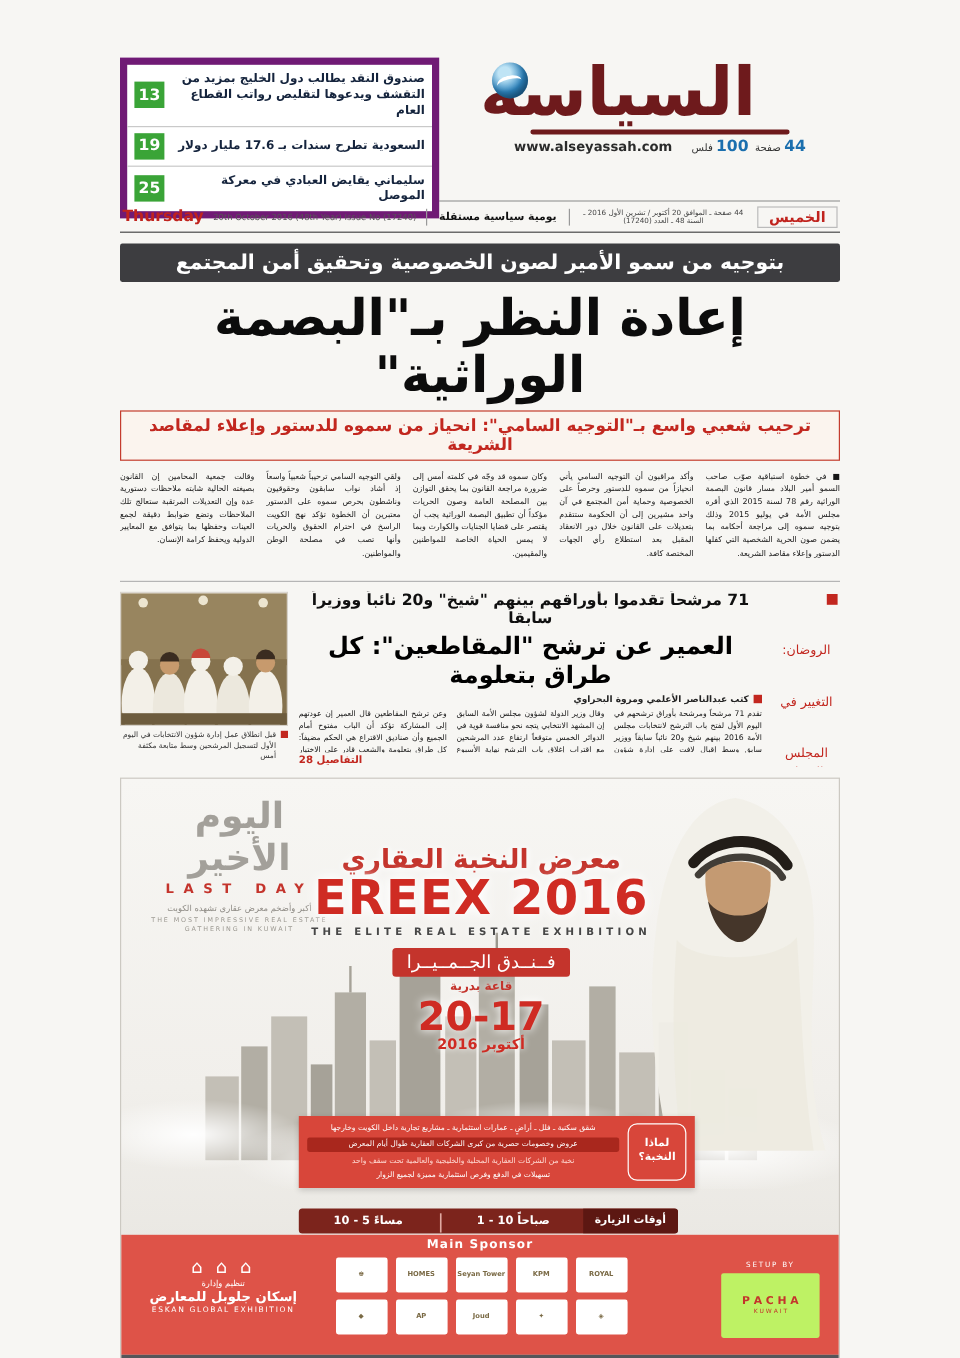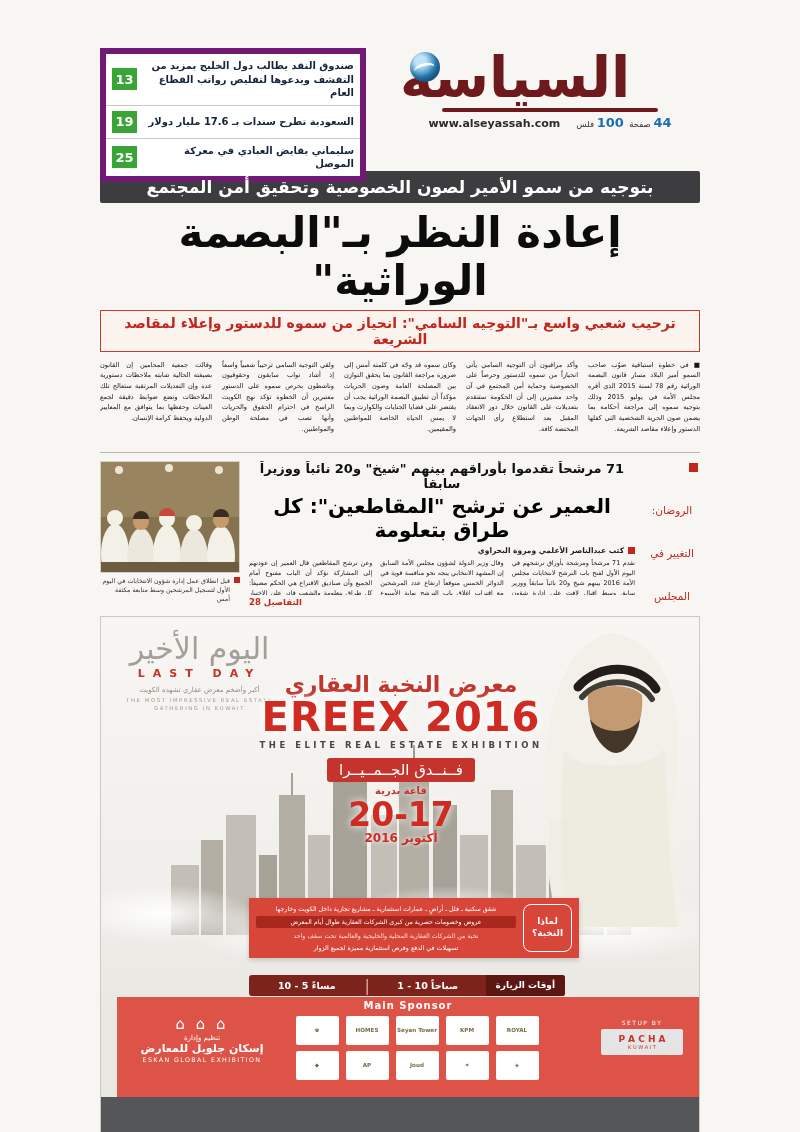--- a/index.html
+++ b/index.html
@@ -61,21 +61,21 @@
   .pageref{text-align:left;color:#c2271f;font-weight:bold;font-size:8.5px;margin-top:2px;}
   .photo-wrap{width:140px;flex:none;}
   .photo{height:110px;overflow:hidden;border:1px solid #d5d0c8;}
   .caption{display:flex;direction:rtl;gap:4px;margin-top:3px;font-size:6.3px;color:#333;line-height:1.45;}
   .caption .sq{width:6px;height:6px;background:#c2271f;flex:none;margin-top:1px;}
 
   
   .ad{position:relative;margin-top:9px;height:515px;border:1px solid #ccc9c2;overflow:hidden;
     background:linear-gradient(180deg,#f7f6f3 0%,#f1efeb 50%,#e9e7e2 78%);}
   .lastday{position:absolute;left:16px;top:14px;width:165px;text-align:center;z-index:3;}
-  .lastday-ar{font-size:30px;font-weight:normal;color:#a3a09a;direction:rtl;}
+  .lastday-ar{font-size:30px;font-weight:bold;color:#a3a09a;direction:rtl;}
   .lastday-en{color:#c4342c;font-weight:bold;letter-spacing:8px;font-size:11px;margin:1px 0 6px;}
   .lastday-sub-ar{font-size:7px;color:#8e8b85;direction:rtl;}
   .lastday-sub-en{font-size:5.3px;letter-spacing:1.6px;color:#9c9992;margin-top:3px;line-height:1.5;}
 
   .skyline{position:absolute;left:70px;top:128px;width:460px;height:190px;z-index:1;}
   .clouds{position:absolute;left:0;top:222px;width:100%;height:120px;z-index:2;background:
     radial-gradient(ellipse 130px 42px at 10% 62%, rgba(255,255,255,.96), transparent 70%),
     radial-gradient(ellipse 160px 48px at 34% 78%, rgba(255,255,255,.92), transparent 70%),
     radial-gradient(ellipse 140px 40px at 58% 62%, rgba(255,255,255,.9), transparent 70%),
     radial-gradient(ellipse 170px 52px at 84% 72%, rgba(255,255,255,.96), transparent 70%);}
@@ -100,34 +100,34 @@
   .fline{color:#fff;font-size:6.3px;text-align:center;line-height:1.45;}
   .fline.dark{background:#a9271d;border-radius:2px;padding:1.5px 3px;}
   .fline.light{color:#ffd9d2;}
 
   .visitbar{position:absolute;left:148px;top:358px;width:316px;height:21px;background:#7c241c;border-radius:3px;
     display:flex;direction:rtl;align-items:center;z-index:4;color:#fff;font-weight:bold;overflow:hidden;}
   .visit-label{background:#5c1712;height:100%;display:flex;align-items:center;padding:0 10px;font-size:9px;flex:none;}
   .visit-time{flex:1;text-align:center;font-size:9.5px;}
   .visit-sep{color:#e0a9a1;font-weight:normal;}
 
-  .redband{position:absolute;left:16px;right:0;top:380px;height:100px;background:#de5348;z-index:5;}
+  .redband{position:absolute;left:0;right:0;top:380px;height:100px;background:#de5348;z-index:5;}
   .main-sponsor{text-align:center;color:#fff;font-weight:bold;font-size:10px;padding-top:3px;letter-spacing:1px;}
   .tilerows{position:absolute;left:163px;top:19px;width:274px;display:flex;flex-direction:column;gap:6px;align-items:center;}
   .tilerow{display:flex;gap:7px;justify-content:center;}
   .tile{background:#fff;border-radius:2px;width:41px;height:27px;display:flex;align-items:center;justify-content:center;
     font-size:5.6px;color:#7a6a45;font-weight:bold;text-align:center;padding:1px;line-height:1.2;}
   .organizer{position:absolute;left:14px;top:20px;width:142px;text-align:center;color:#fff;}
   .org-mark{font-size:15px;letter-spacing:3px;line-height:1;}
   .org-l1{font-size:7px;margin-top:2px;direction:rtl;}
   .org-l2{font-size:11px;font-weight:bold;direction:rtl;}
   .org-l3{font-size:6.3px;letter-spacing:1.4px;margin-top:1px;}
   .setup{position:absolute;right:16px;top:22px;width:82px;text-align:center;color:#fff;}
   .setup-label{font-size:6px;letter-spacing:1.5px;}
-  .setup-tile{background:#e5e5e5;border-radius:2px;margin-top:3px;padding:5px 2px;}
+  .setup-tile{background:#bef264;border-radius:2px;margin-top:3px;padding:19px 2px;}
   .setup-name{color:#c4342c;font-weight:bold;font-size:9px;}
   .setup-sub{color:#c4342c;font-size:5px;}
 
   .adfooter{position:absolute;left:0;right:0;bottom:0;height:35px;background:#55565a;display:flex;
     align-items:center;padding:0 13px;gap:9px;z-index:6;}
 </style>
 </head>
 <body>
 
 <div class="page">
@@ -152,20 +152,27 @@
         <div class="brief-text">السعودية تطرح سندات بـ 17.6 مليار دولار</div>
         <div class="brief-num">19</div>
       </div>
       <div class="brief">
         <div class="brief-text">سليماني يقايض العبادي في معركة الموصل</div>
         <div class="brief-num">25</div>
       </div>
     </div>
   </div>
 
+  <div class="dateline">
+    <span class="day-en">Thursday</span>
+    <span class="date-en">20th October 2016 (48th Year) Issue No (17240)</span>
+    <span class="tagline">يومية سياسية مستقلة</span>
+    <span class="issue-ar">44 صفحة ـ الموافق 20 أكتوبر / تشرين الأول 2016 ـ السنة 48 ـ العدد (17240)</span>
+    <span class="day-ar">الخميس</span>
+  </div>
 
   <div class="kicker">بتوجيه من سمو الأمير لصون الخصوصية وتحقيق أمن المجتمع</div>
   <div class="headline1">إعادة النظر بـ"البصمة الوراثية"</div>
   <div class="subhead">ترحيب شعبي واسع بـ"التوجيه السامي": انحياز من سموه للدستور وإعلاء لمقاصد الشريعة</div>
   <div class="lead-cols">
     <div class="lead-col">■ في خطوة استباقية صوّب صاحب السمو أمير البلاد مسار قانون البصمة الوراثية رقم 78 لسنة 2015 الذي أقره مجلس الأمة في يوليو 2015 وذلك بتوجيه سموه إلى مراجعة أحكامه بما يضمن صون الحرية الشخصية التي كفلها الدستور وإعلاء مقاصد الشريعة.</div>
     <div class="lead-col">وأكد مراقبون أن التوجيه السامي يأتي انحيازاً من سموه للدستور وحرصاً على الخصوصية وحماية أمن المجتمع في آن واحد مشيرين إلى أن الحكومة ستتقدم بتعديلات على القانون خلال دور الانعقاد المقبل بعد استطلاع رأي الجهات المختصة كافة.</div>
     <div class="lead-col">وكان سموه قد وجّه في كلمته أمس إلى ضرورة مراجعة القانون بما يحقق التوازن بين المصلحة العامة وصون الحريات مؤكداً أن تطبيق البصمة الوراثية يجب أن يقتصر على قضايا الجنايات والكوارث وبما لا يمس الحياة الخاصة للمواطنين والمقيمين.</div>
     <div class="lead-col">ولقي التوجيه السامي ترحيباً شعبياً واسعاً إذ أشاد نواب سابقون وحقوقيون وناشطون بحرص سموه على الدستور معتبرين أن الخطوة تؤكد نهج الكويت الراسخ في احترام الحقوق والحريات وأنها تصب في مصلحة الوطن والمواطنين.</div>
     <div class="lead-col">وقالت جمعية المحامين إن القانون بصيغته الحالية شابته ملاحظات دستورية عدة وإن التعديلات المرتقبة ستعالج تلك الملاحظات وتضع ضوابط دقيقة لجمع العينات وحفظها بما يتوافق مع المعايير الدولية ويحفظ كرامة الإنسان.</div>

